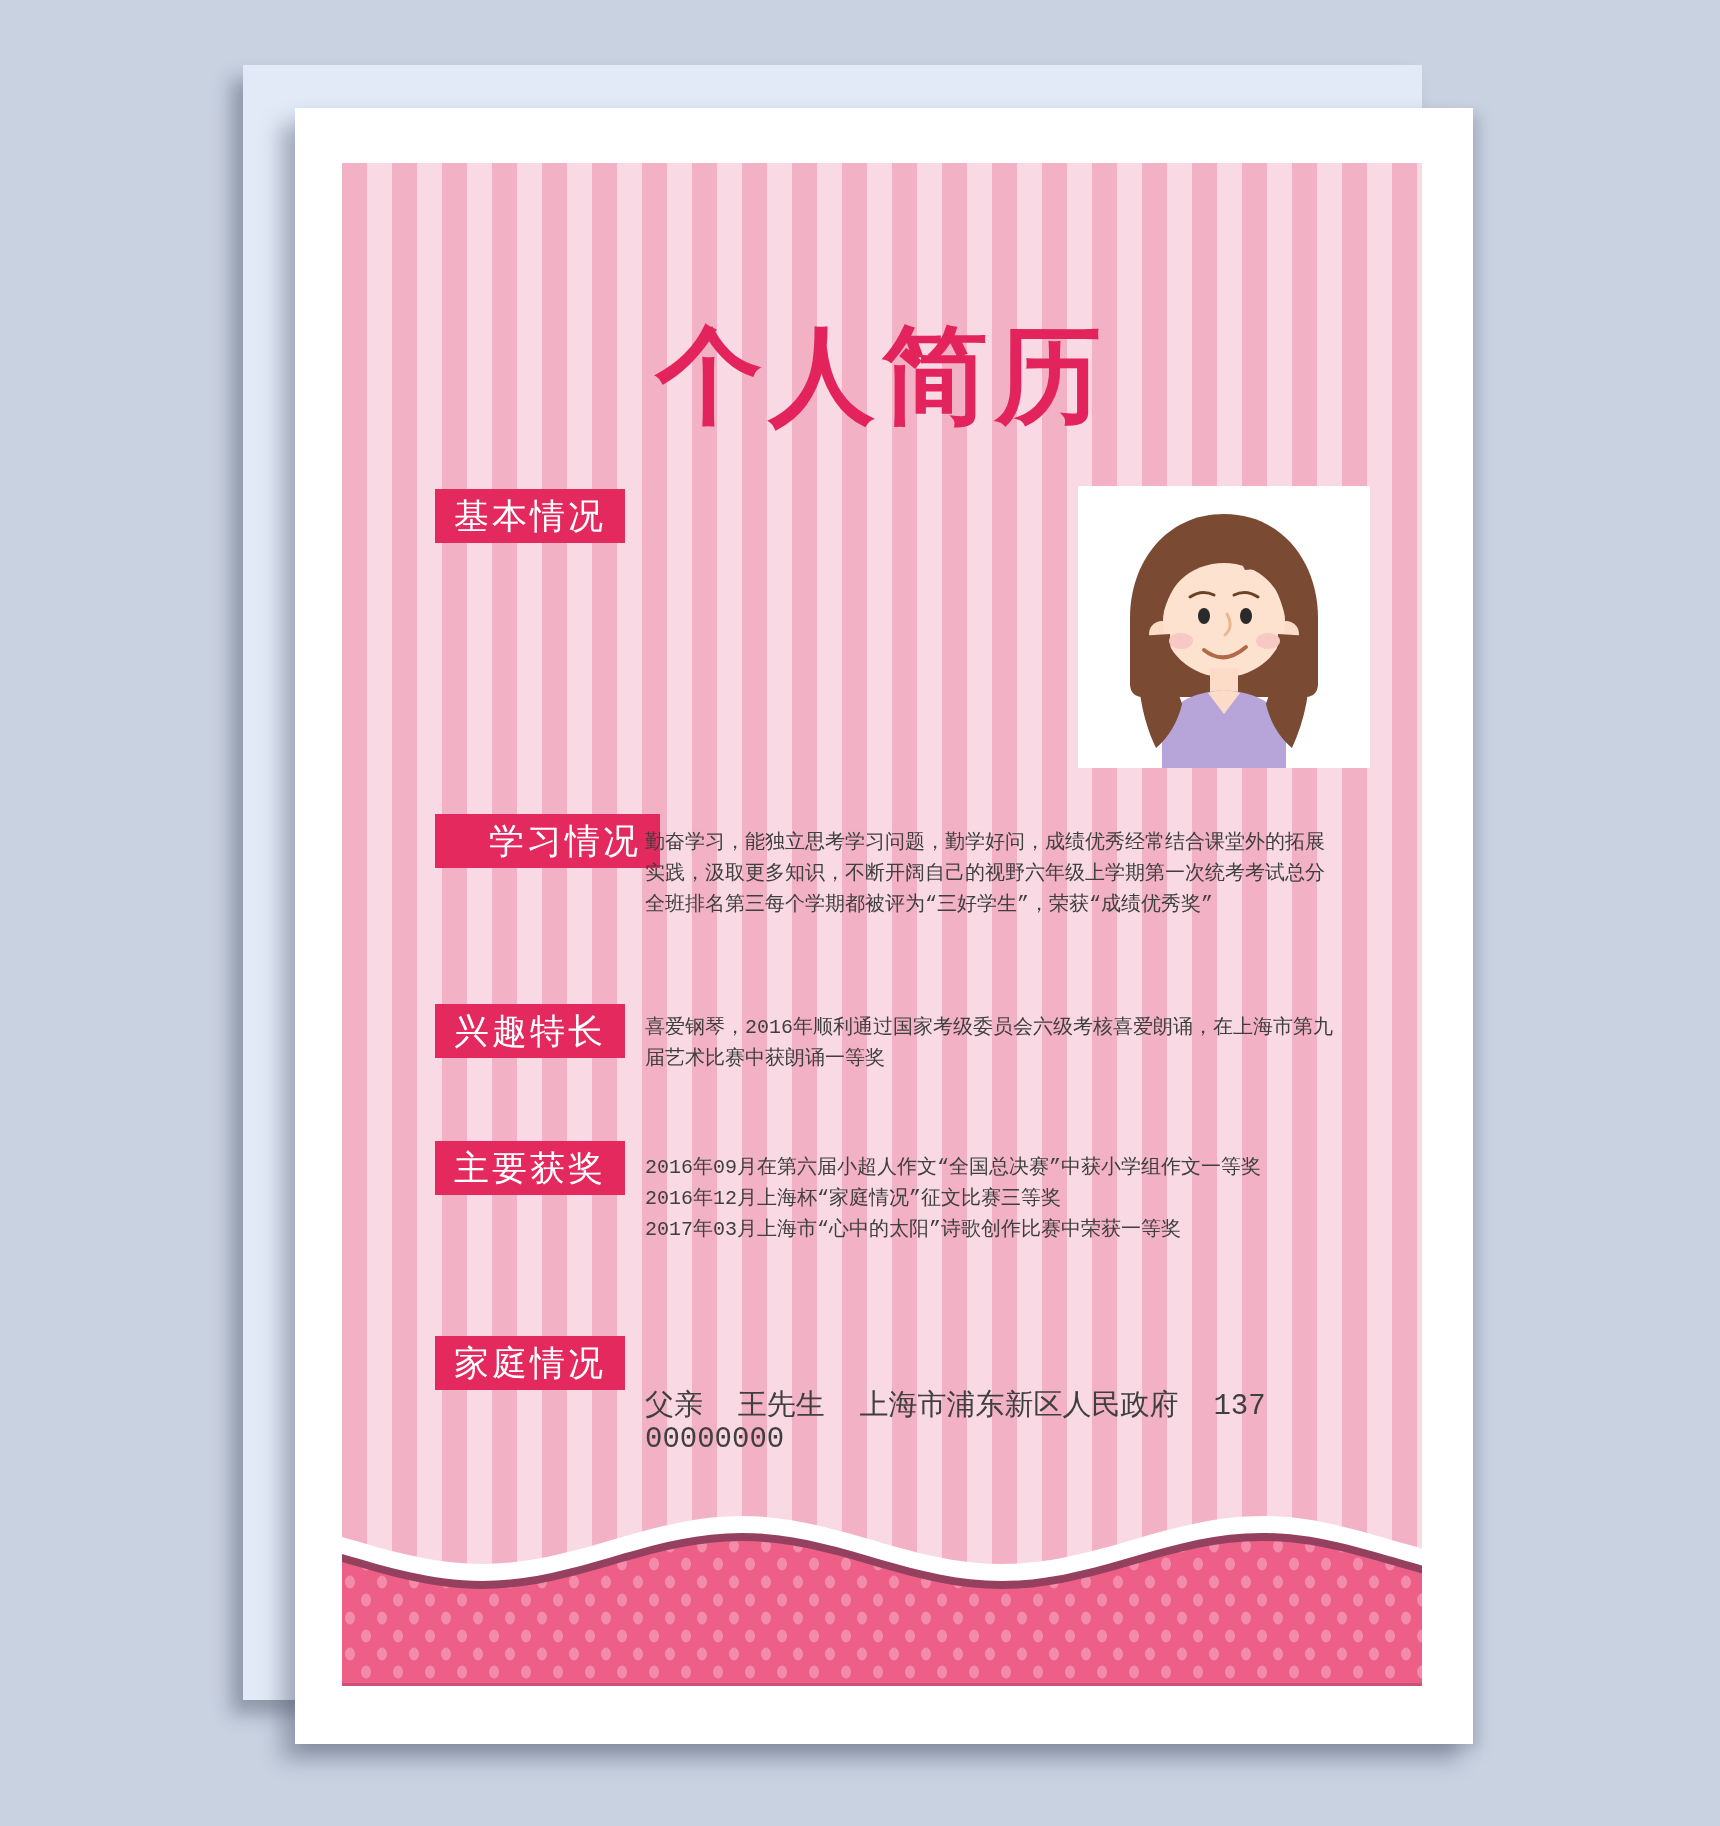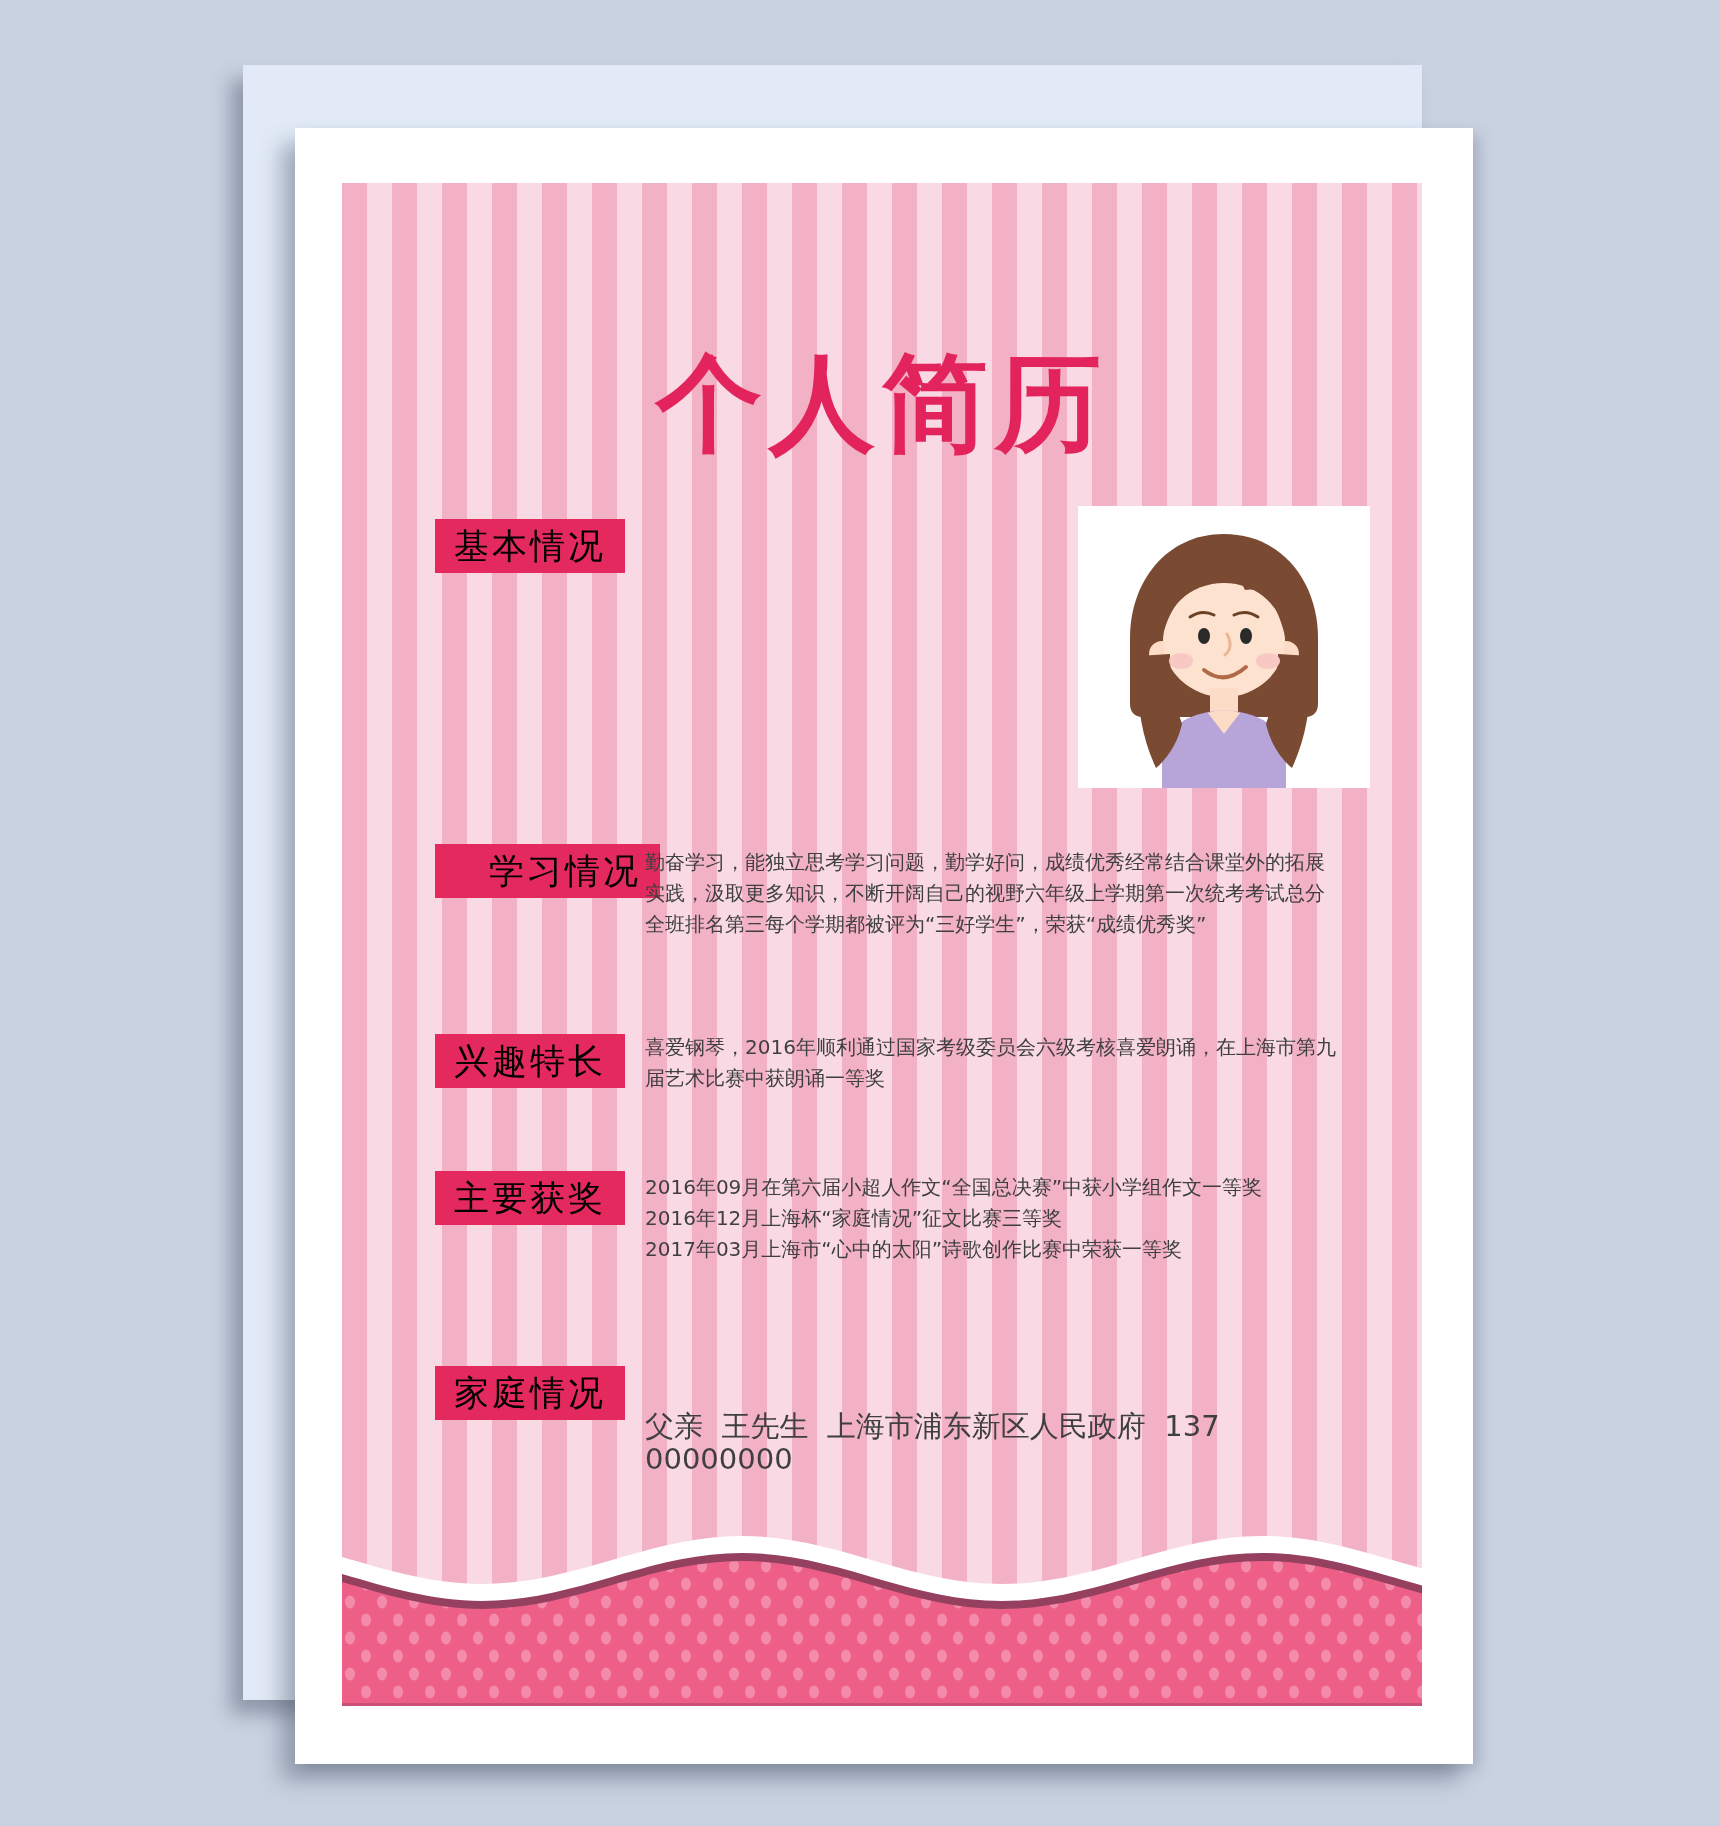--- a/index.html
+++ b/index.html
@@ -9,42 +9,43 @@
     background:#c9d2e1;
   }
   .canvas{position:relative;width:1720px;height:1826px;background:#c9d2e1;overflow:hidden;}
 
   .sheet-behind{
     position:absolute;left:243px;top:65px;width:1179px;height:1635px;
     background:#e2eaf7;
     box-shadow:-12px 14px 18px rgba(70,80,100,.45);
   }
   .page{
-    position:absolute;left:295px;top:128px;width:1178px;height:1636px;
+    position:absolute;left:295px;top:108px;width:1178px;height:1636px;
     background:#ffffff;
     box-shadow:-14px 16px 20px rgba(70,80,100,.40), 7px 6px 12px rgba(120,130,150,.35);
+    font-family:Liberation Mono, monospace;
   }
   .stripes{
     position:absolute;left:47px;top:55px;width:1080px;height:1523px;
     background:repeating-linear-gradient(90deg,#f3b1c5 0px,#f3b1c5 25px,#f9d9e3 25px,#f9d9e3 50px);
     overflow:hidden;
   }
 
   .title{
     position:absolute;top:163px;left:0;width:100%;
     text-align:center;
     font-size:106px;line-height:116px;font-weight:bold;
     color:#e3245c;letter-spacing:7px;
   }
 
   .sec-box{
     position:absolute;left:93px;width:190px;height:54px;
-    background:#e4295e;color:#000000;
+    background:#e4295e;color:#ffffff;
     display:flex;align-items:center;justify-content:center;
-    font-size:35px;letter-spacing:3px;margin-top:10px;
+    font-size:35px;letter-spacing:3px;
   }
   .sec-text{
     position:absolute;left:303px;width:696px;
     color:#3f3f3f;
   }
   .fields{top:340px;font-size:25px;line-height:38px;}
   .para{font-size:20px;line-height:31px;margin-top:6px;}
   .p-study{top:658px;}
   .p-hobby{top:843px;}
   .p-award{top:983px;}

